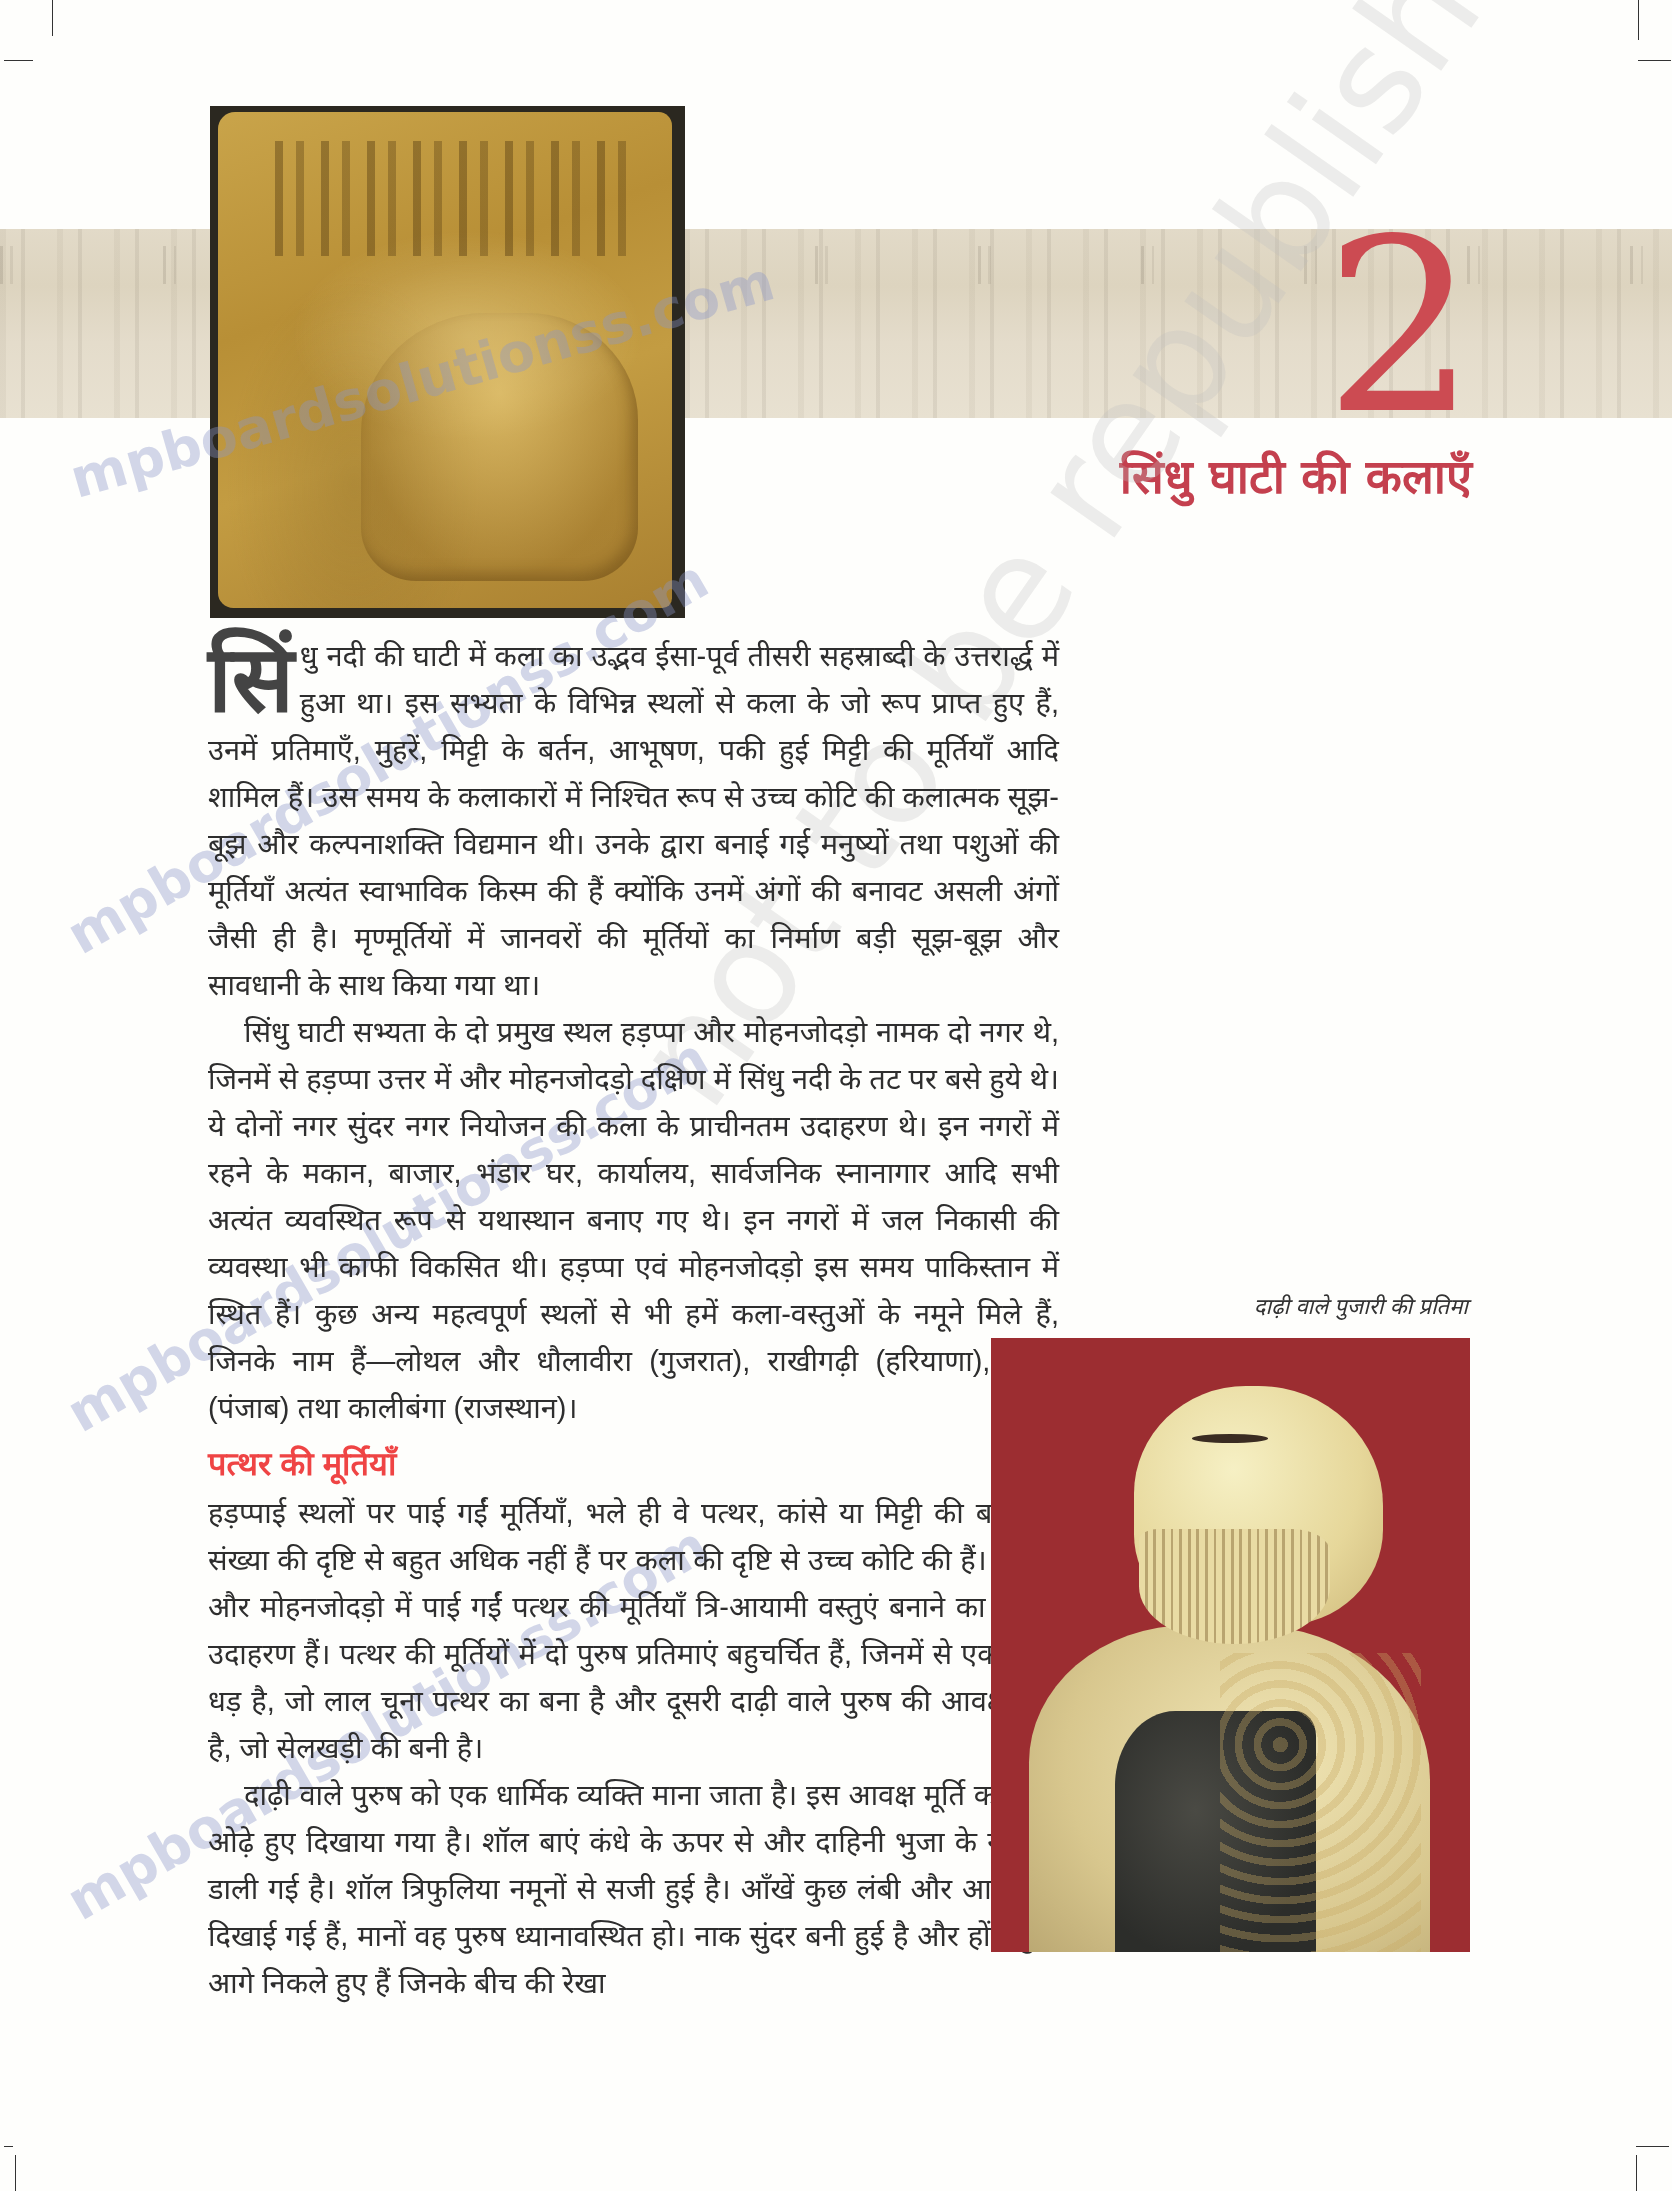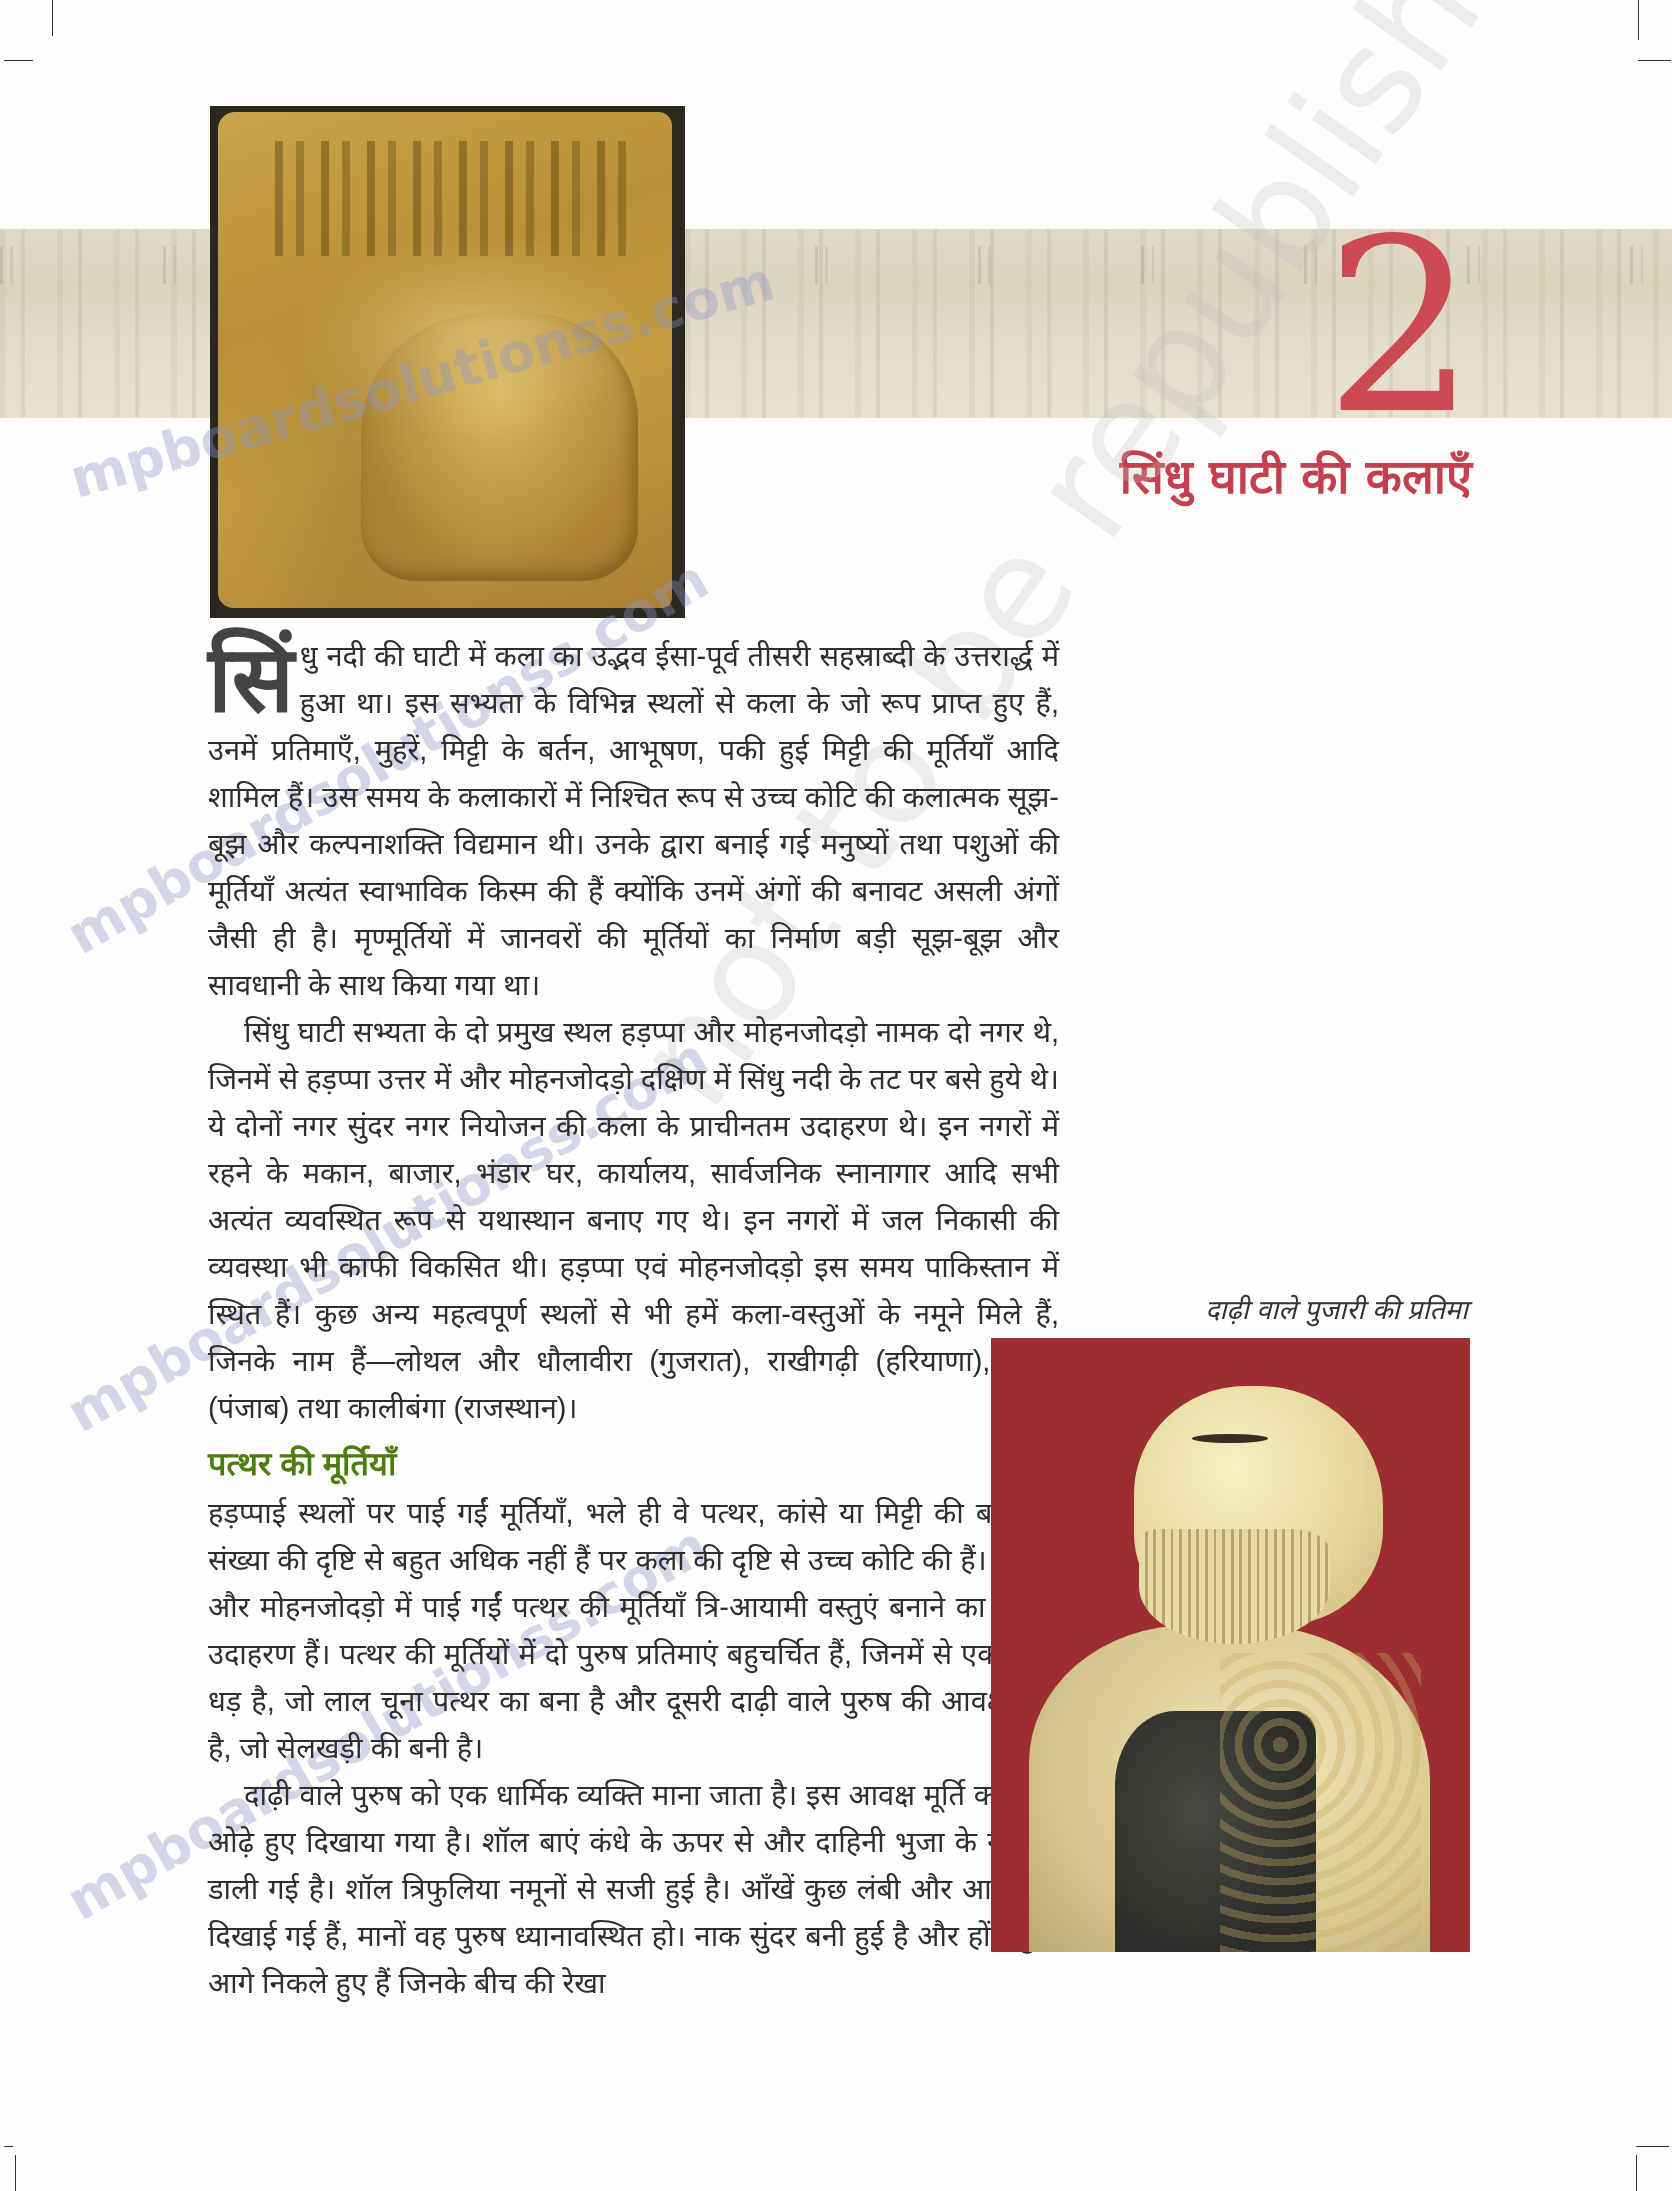--- a/index.html
+++ b/index.html
@@ -68,25 +68,25 @@
       font-size: 29px; line-height: 47px; color: #2e2e2e;
       text-align: justify;
     }
     .body-text p { margin: 0; }
     .body-text p.indent { text-indent: 36px; }
     .dropcap {
       float: left; font-size: 92px; line-height: 84px; margin: 3.8px 5.7px 0 0;
       color: #444; font-weight: bold;
     }
     .section-heading {
-      font-size: 32.5px; font-weight: bold; color: #4d7c0f; line-height: 52px; margin: 5.7px 0 0 0;
+      font-size: 32.5px; font-weight: bold; color: #ef4444; line-height: 52px; margin: 5.7px 0 0 0;
     }
     .caption {
       position: absolute; left: 1147px; top: 1290px; width: 321px; text-align: right;
-      font-style: italic; font-size: 27px; color: #333;
+      font-style: italic; font-size: 22px; color: #333;
       font-family: "Liberation Sans", "DejaVu Sans", sans-serif;
     }
     .photo {
       position: absolute; left: 991px; top: 1338px; width: 479px; height: 614px;
       background: #9c2d31; overflow: hidden;
     }
     .statue-head {
       position: absolute; left: 143px; top: 48px; width: 249px; height: 239px;
       border-radius: 45% 50% 40% 38%;
       background: radial-gradient(ellipse at 40% 35%, #f6f0c4, #e6d79a 60%, #cdb87a 100%);

